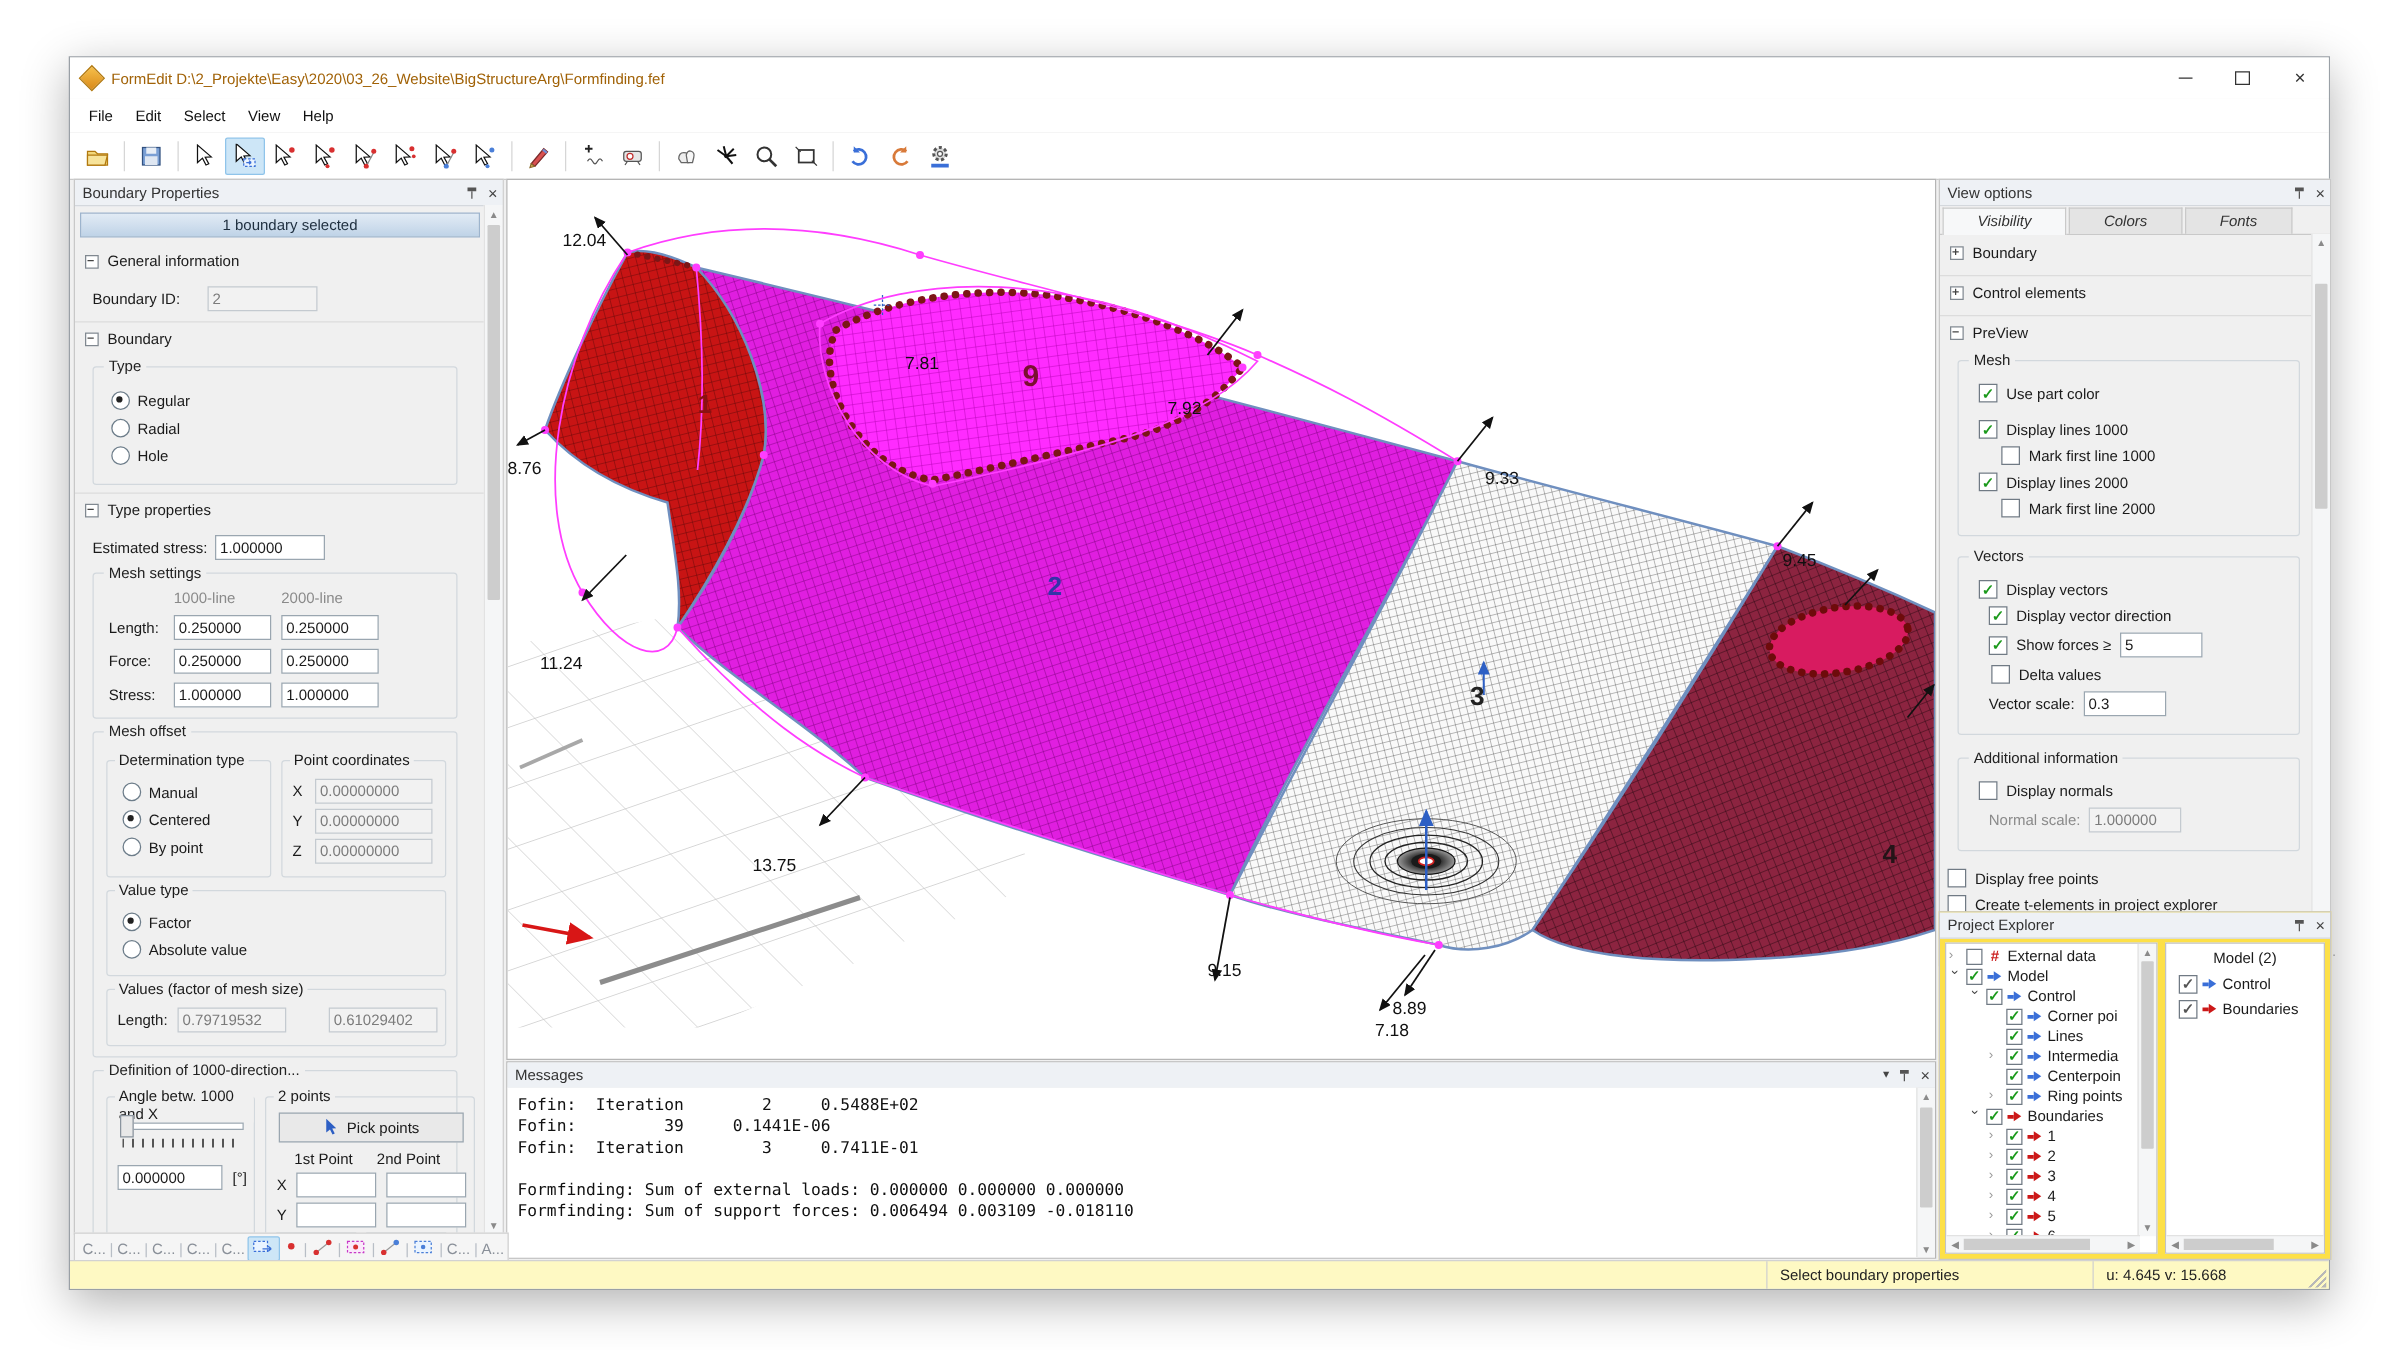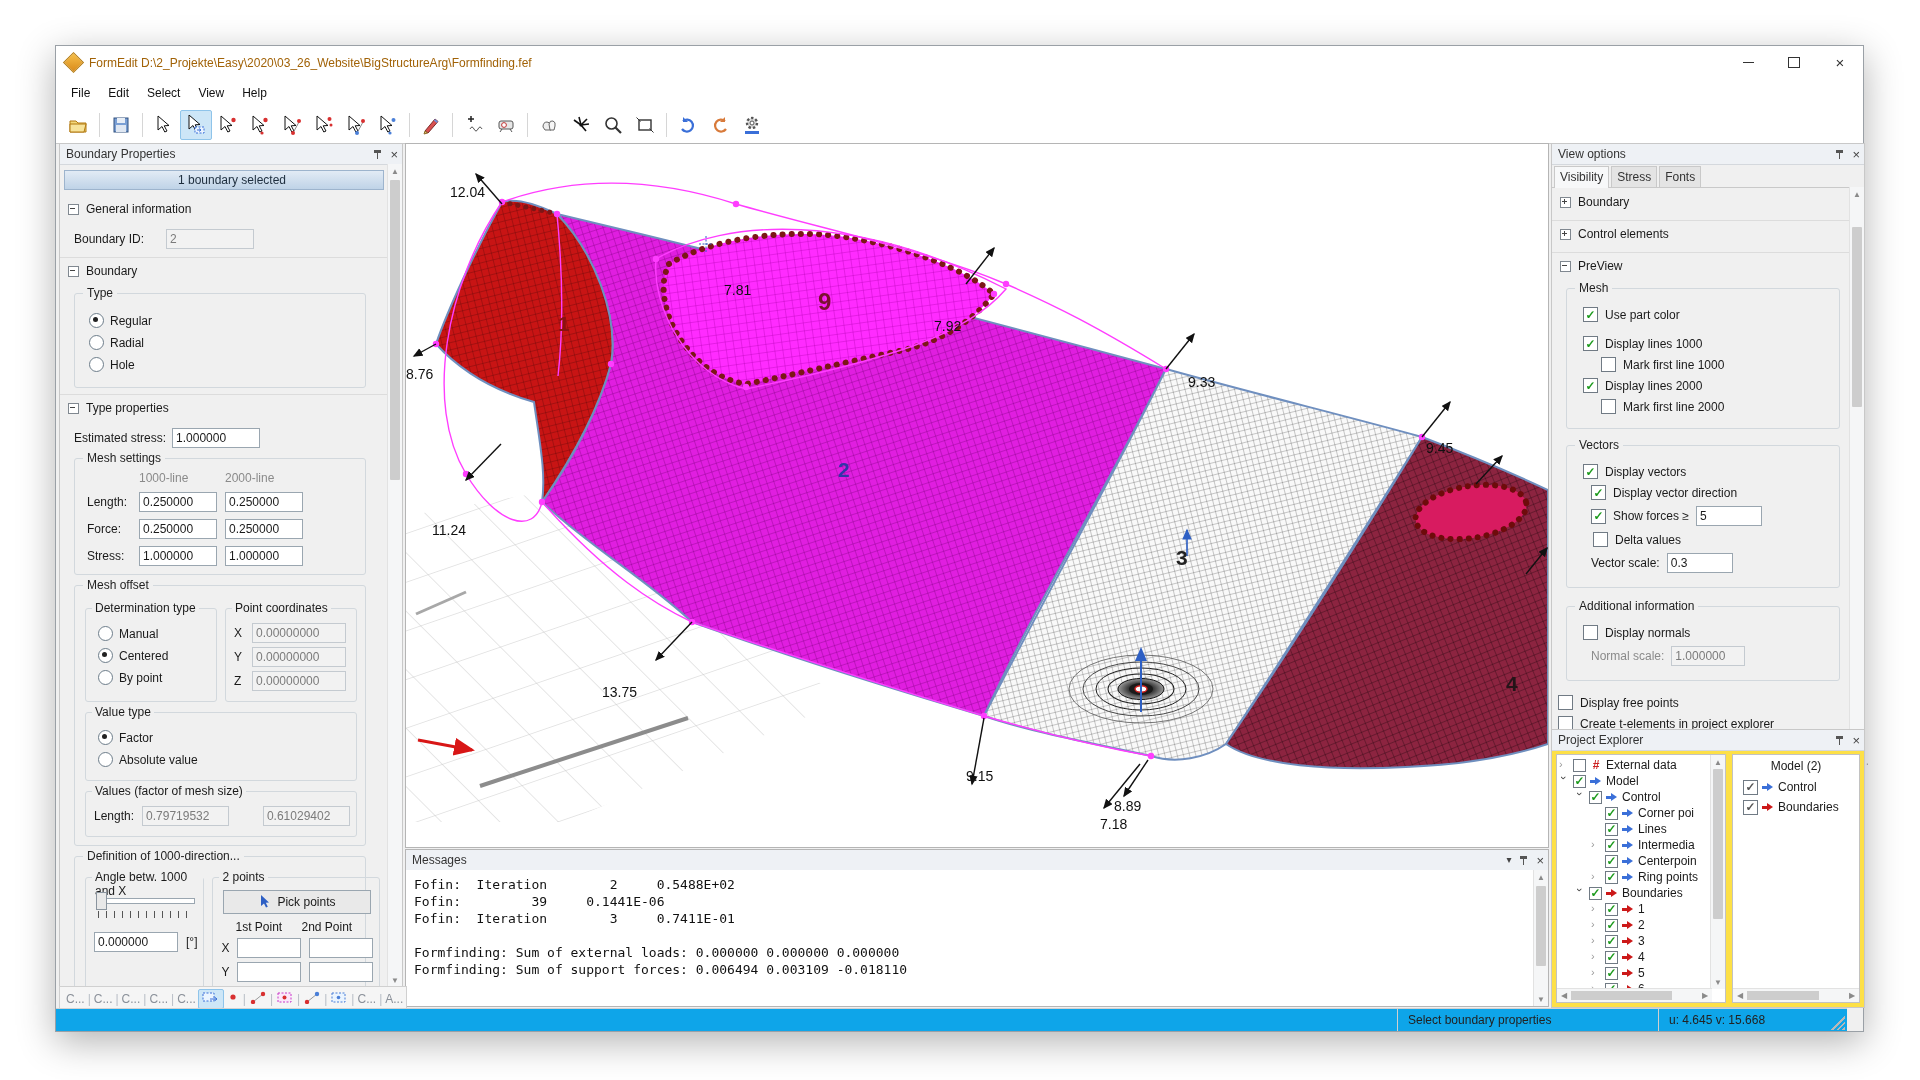--- a/index.html
+++ b/index.html
@@ -76,21 +76,21 @@
   .mlabel{position:absolute;font-size:14px;color:#101010;white-space:nowrap;margin-top:32px;}
   .plabel{position:absolute;font-size:21px;font-weight:bold;}
   .pl1{color:#8a1111}.pl2{color:#3434a8}.pl9{color:#7a1030;font-size:24px}.pl3{color:#222}.pl4{color:#241418}
   
   .messages{position:absolute;left:349px;top:803px;width:1142px;height:156px;background:#fff;border:1px solid #b5b5b5;}
   .msgbody{position:absolute;left:0;top:20px;right:14px;bottom:0;background:#fff;padding:6px 8px;
     font-family:"DejaVu Sans Mono",monospace;font-size:13px;line-height:17px;white-space:pre;color:#111;}
   
   .vopanel{position:absolute;left:1495px;top:97px;width:312px;height:628px;background:#f0f0f0;border:1px solid #c8c8c8;}
   .votabs{display:flex;align-items:flex-end;height:22px;background:#f0f0f0;border-bottom:1px solid #c9c9c9;padding-left:2px;}
-  .votab{padding:3px 5px;border:1px solid #c9c9c9;border-bottom:none;background:#e4e4e4;margin-right:2px;color:#333;}
+  .votab{padding:3px 27px;border:1px solid #c9c9c9;border-bottom:none;background:#e4e4e4;margin-right:2px;color:#333;font-style:italic;}
   .votab.active{background:#f7f8f9;position:relative;top:1px;padding-bottom:4px;}
   .vobody{position:absolute;left:0;top:43px;right:14px;bottom:22px;overflow:hidden;}
   .vorow{display:flex;align-items:center;gap:7px;margin:6px 0 6px 6px;}
   .vobottom{position:absolute;left:0;bottom:0;right:0;height:22px;border-top:1px solid #c9c9c9;
     display:flex;align-items:center;padding-left:4px;color:#9a9a9a;}
   .vobottom .bt{padding:2px 3px;white-space:nowrap;}
   .vobottom .bt.active{border:1px solid #8a949e;background:#fff;color:#111;}
   
   .pepanel{position:absolute;left:1495px;top:683px;width:312px;height:277px;background:#fde047;border:1px solid #c8c8c8;}
   .petree{position:absolute;left:4px;top:24px;width:168px;bottom:4px;background:#fff;border:1px solid #c2c2c2;overflow:hidden;}
@@ -111,21 +111,21 @@
   .hash{color:#cc2222;font-weight:bold;width:12px;text-align:center;}
   .hscroll{position:absolute;left:0;right:0;bottom:0;height:13px;background:#f5f6f7;border-top:1px solid #e2e2e2;}
   .hthumb{position:absolute;top:2px;height:9px;background:#cdcdcd;}
   
   .btabs{position:absolute;left:3px;top:940px;width:342px;height:23px;background:#f5f5f5;border:1px solid #d0d0d0;
     display:flex;align-items:center;padding-left:4px;color:#8a9099;}
   .btab{padding:2px 2px;white-space:nowrap;}
   .btab.icon{padding:1px 3px;}
   .btab.sel{background:#cde6f7;border:1px solid #8fc4ea;border-radius:2px;}
   .bsep{color:#b8bec6;padding:0 1px;}
-  .statusbar{position:absolute;left:0;bottom:0;right:16px;height:22px;background:#0ea5e9;border-top:1px solid #d2d2d2;
+  .statusbar{position:absolute;left:0;bottom:0;right:0;height:22px;background:#fef9c3;border-top:1px solid #d2d2d2;
     display:flex;align-items:center;}
   .scell{border-left:1px solid #cfcfcf;height:100%;display:flex;align-items:center;padding:0 10px;color:#222;}
   .grip{width:16px;height:16px;margin:4px 2px 0 0;
     background:linear-gradient(135deg,transparent 55%,#b8b8b8 55%,#b8b8b8 63%,transparent 63%,transparent 72%,#b8b8b8 72%,#b8b8b8 80%,transparent 80%,transparent 88%,#b8b8b8 88%);}
 </style>
 </head>
 <body>
 
 <div class="window">
 
@@ -644,21 +644,21 @@
   <div class="vopanel">
     <div class="ptitle">
       <span>View options</span>
       <span class="ptools">
           <span class="pin"></span>
           <span class="xbtn">×</span>
         </span>
     </div>
     <div class="votabs">
       <span class="votab active">Visibility</span>
-      <span class="votab">Stress</span>
+      <span class="votab">Colors</span>
       <span class="votab">Fonts</span>
     </div>
     <div class="vobody">
       <div class="sect" style="border-top:none;margin-top:2px">
         <span class="pmbox plus"></span>
         <span>Boundary</span>
       </div>
       <div class="sect">
         <span class="pmbox plus"></span>
         <span>Control elements</span>

